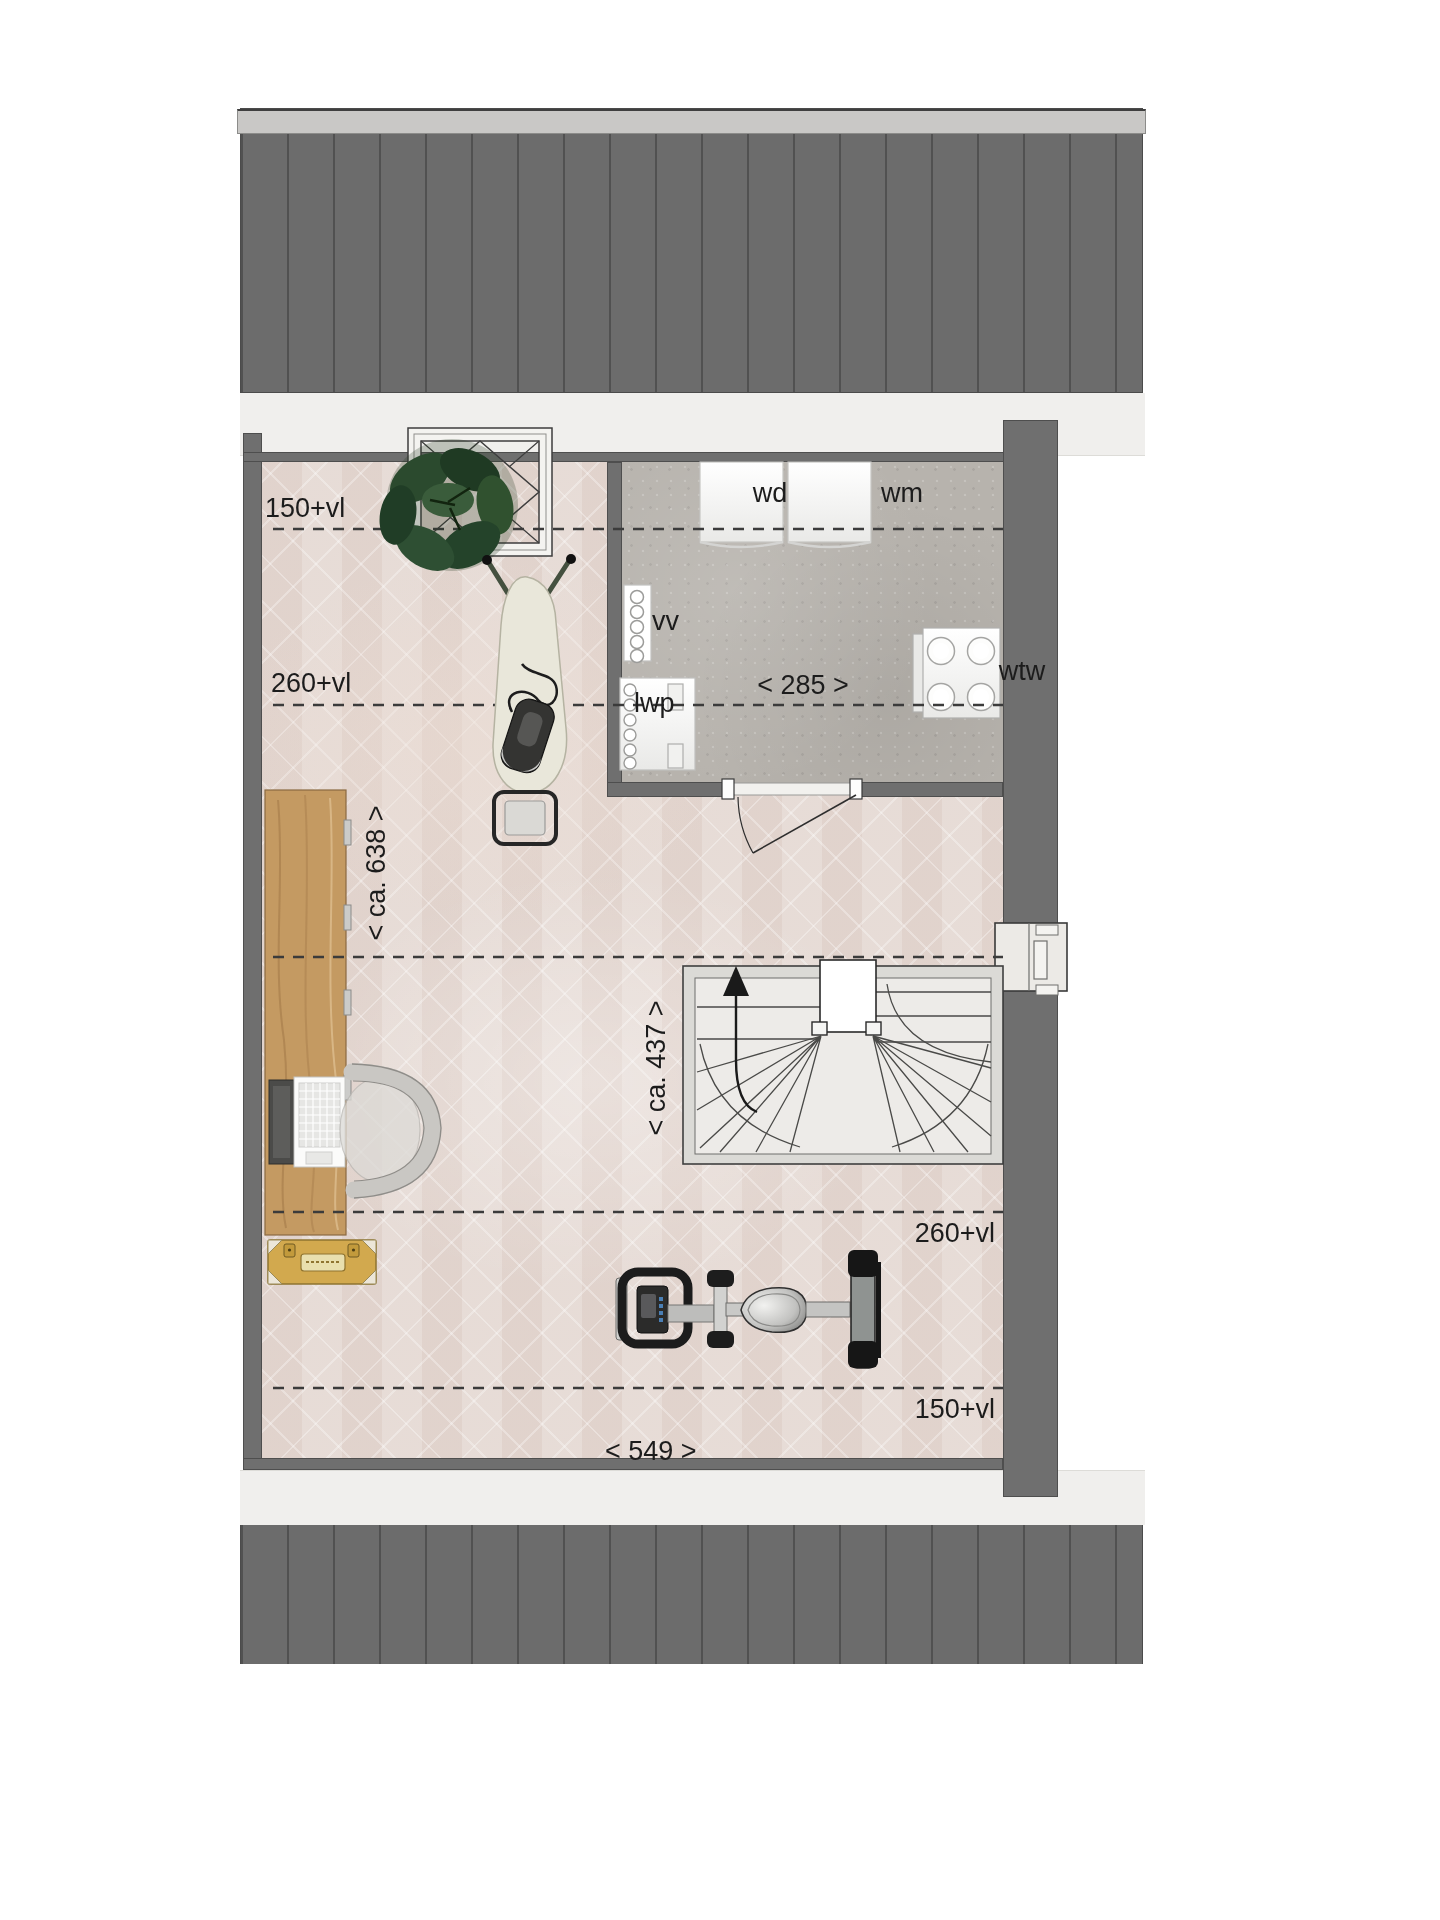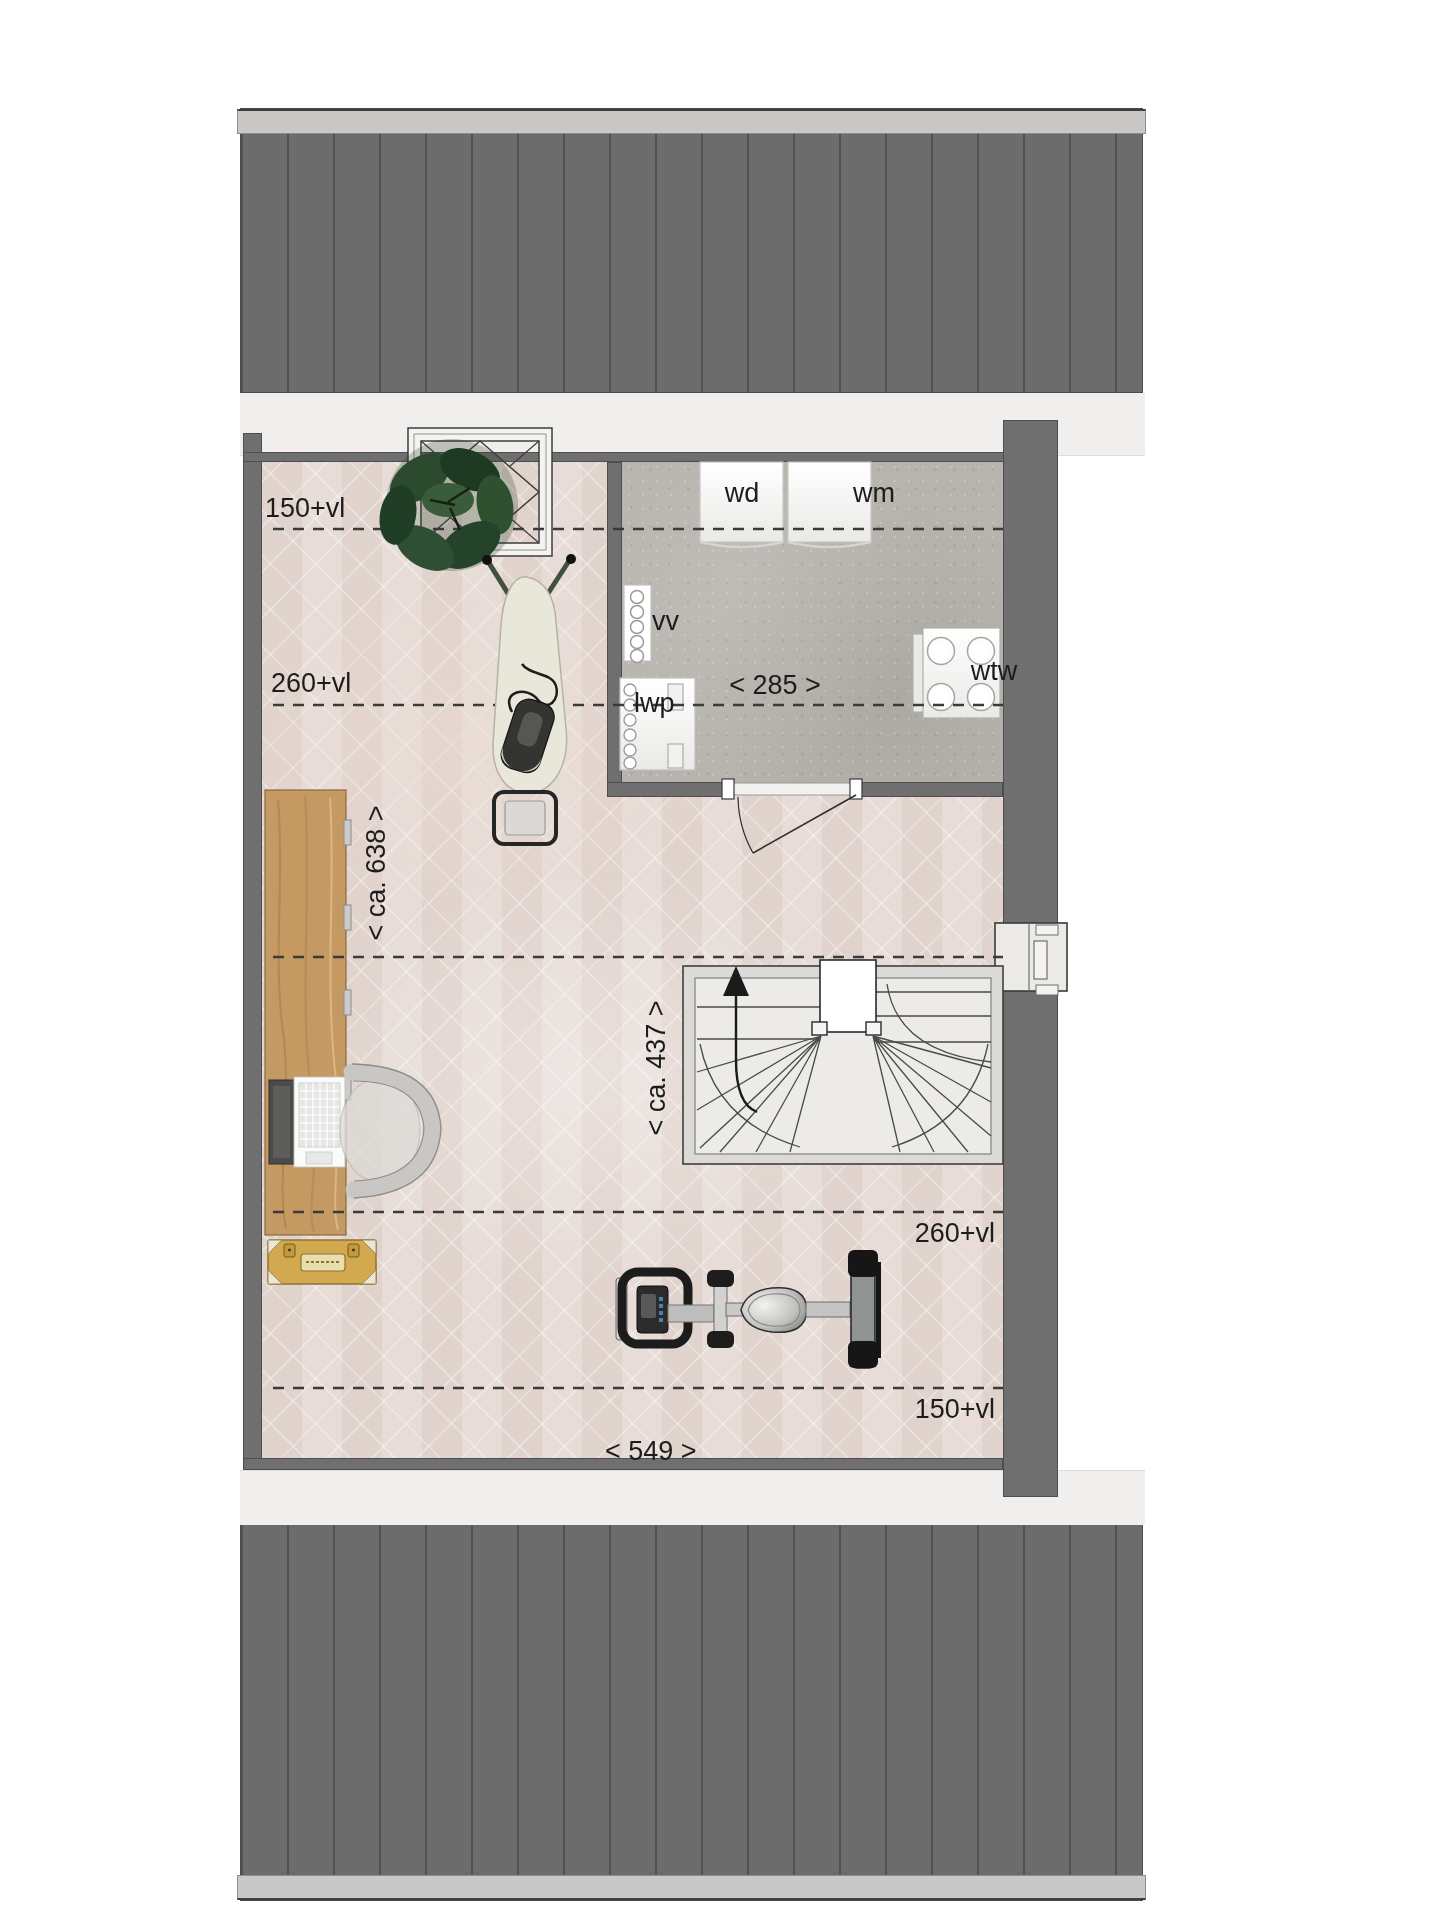--- a/index.html
+++ b/index.html
@@ -1,16 +1,16 @@
 <!DOCTYPE html>
 <html style="--roof: #6c6c6c; --roof-ridge: #c9c8c6; --wall: #6f6f6f; --eave: #f0efed; --floor-main: #e4d8d2; --floor-laundry: #b7b3ad; --dimension-line: #3b3b3b; --desk-wood: #c49a62; --chest-yellow: #d2a94e; --plant-green: #2b4a2e;"><head>
 <meta charset="utf-8">
 <style>
   html,body{margin:0;padding:0;background:#fff;}
-  .canvas{position:relative;width:1440px;height:1920px;background:#fff;overflow:hidden;
+  .canvas{position:relative;width:1440px;height:1664px;background:#fff;overflow:hidden;
           font-family:"Liberation Sans",sans-serif;}
   
   .roof{position:absolute;left:240px;width:903px;
         background:repeating-linear-gradient(90deg, rgba(0,0,0,.25) 0 2px, transparent 2px 46px),
                    var(--roof,#6c6c6c);
         border:1px solid #4b4b4b;box-sizing:border-box;}
   .roof-top{top:108px;height:285px;}
   .roof-bottom{top:1524px;height:377px;}
   .ridge{position:absolute;left:-4px;right:-4px;height:25px;
          background:var(--roof-ridge,#c9c8c6);
@@ -37,21 +37,21 @@
       radial-gradient(rgba(255,255,255,.20) 1px, transparent 1.6px),
       radial-gradient(rgba(0,0,0,.07) 1px, transparent 1.6px);
     background-size:auto,auto,14px 14px,19px 19px;
     background-color:var(--floor-laundry,#b7b3ad);}
   
   .wall{position:absolute;background:var(--wall,#6f6f6f);border:1px solid #4e4e4e;box-sizing:border-box;}
   
   .overlay{position:absolute;left:0;top:0;width:1440px;height:1920px;}
   
   .lbl{position:absolute;font-size:27px;line-height:1;color:#1c1c1c;white-space:nowrap;}
-  .lbl.c{transform:translateX(-50%);}
+  .lbl.c{transform:translateX(-50%);margin-left:28px;}
   .lbl.r{transform:translateX(-100%);}
   .lbl.v{transform:translate(-50%,-50%) rotate(-90deg);}
 </style>
 </head>
 <body>
 
 <div class="canvas">
 
   <div class="roof roof-top">
     <div class="ridge top"></div>

